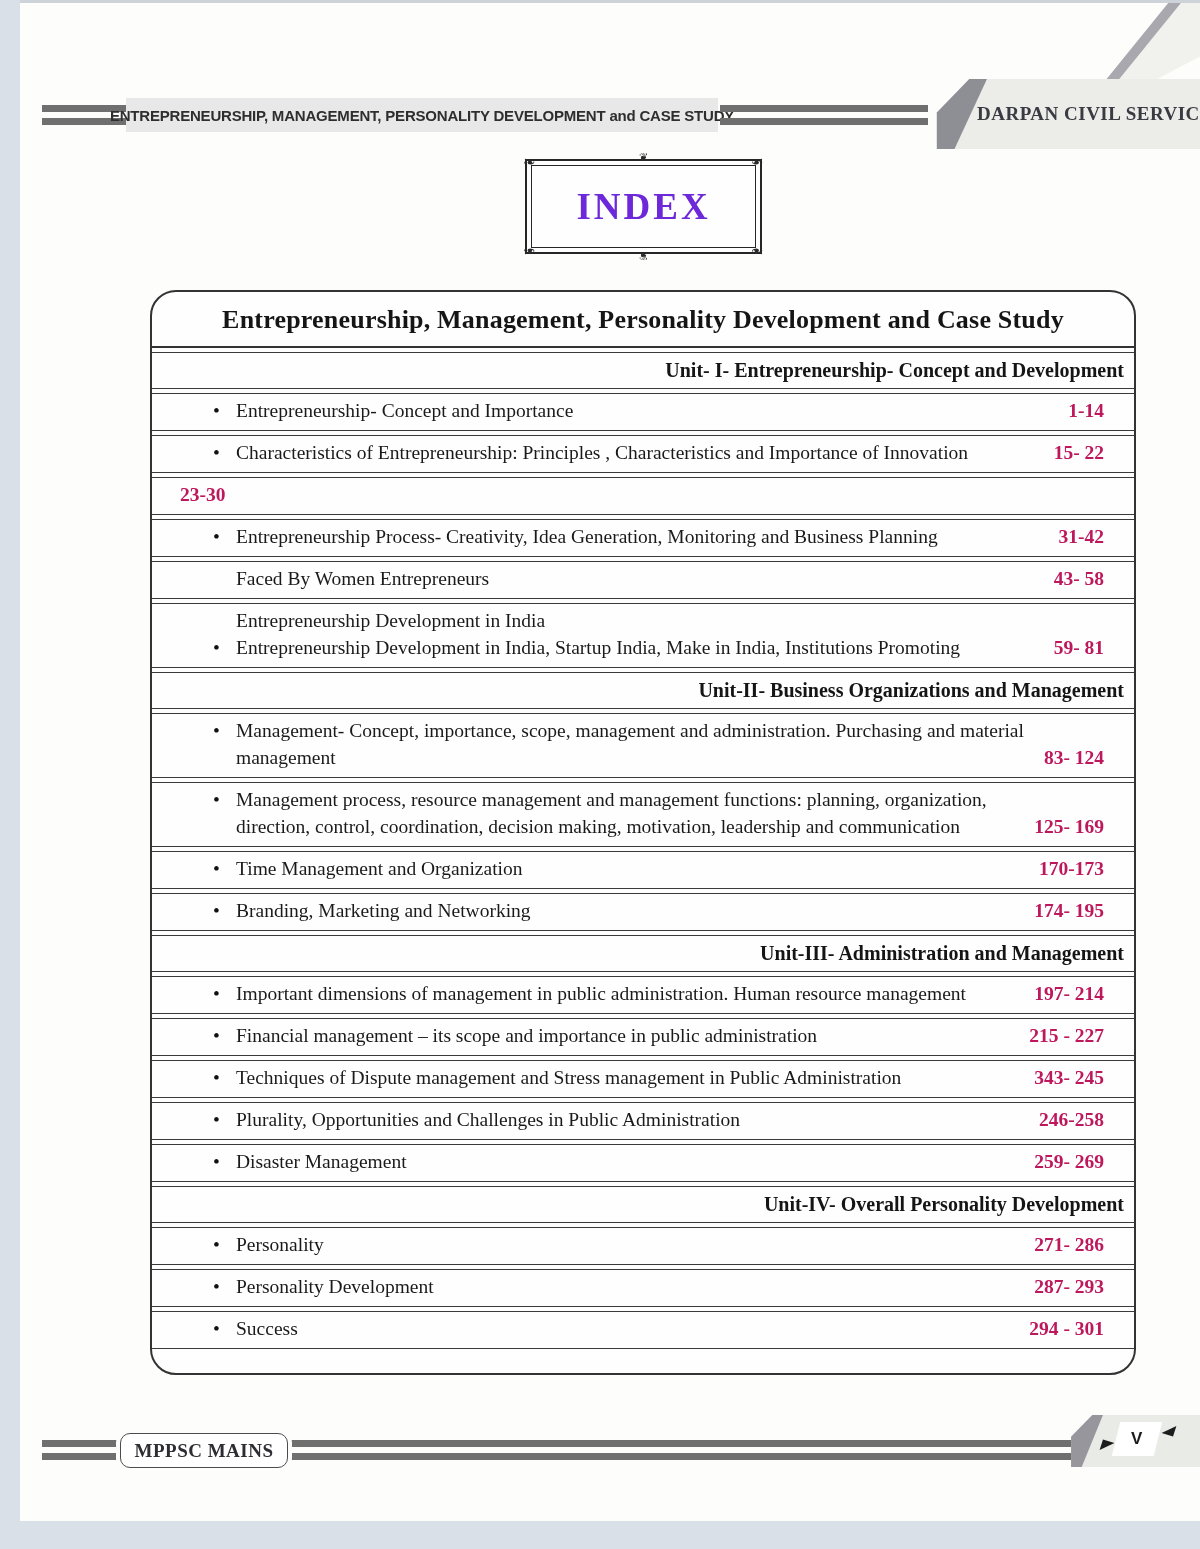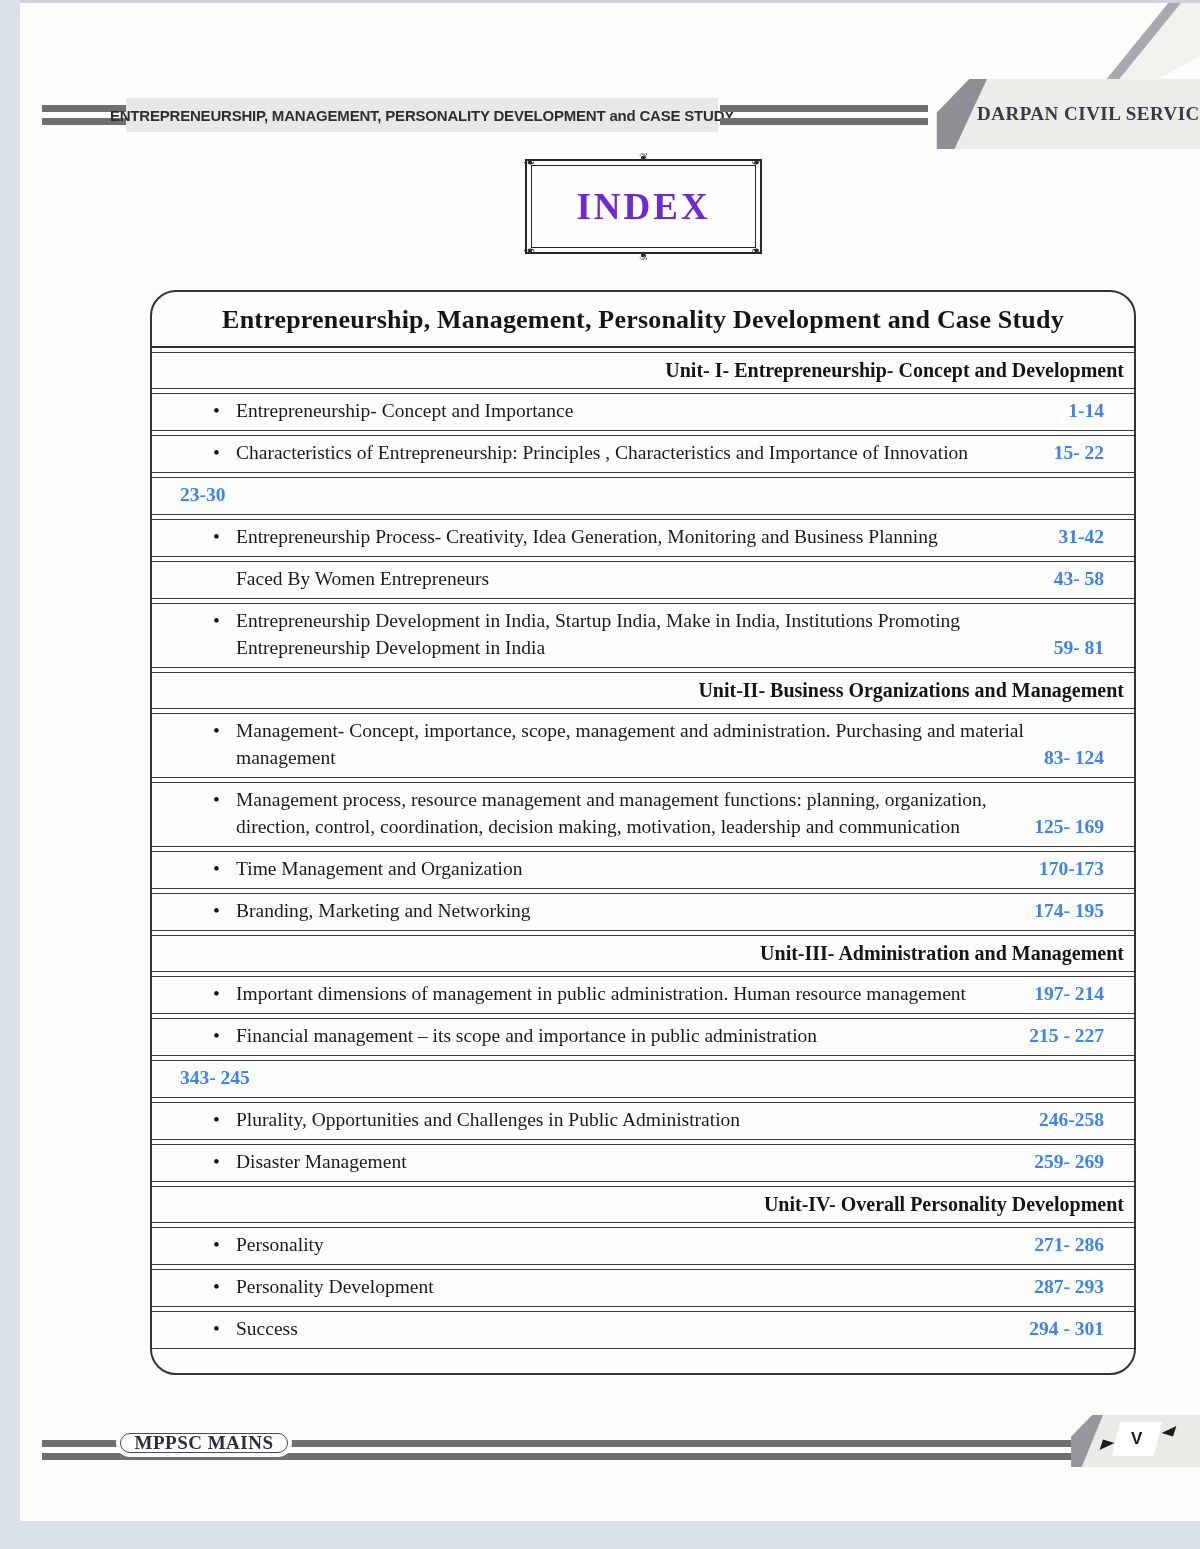--- a/index.html
+++ b/index.html
@@ -101,27 +101,27 @@
     display:flex; align-items:flex-end;
     padding:3px 30px 6px 14px;
     font-size:19.5px; color:#1a1a1a;
   }
   .item-text { flex:1; min-width:0;margin-left:47px; }
   .line { line-height:27px; white-space:nowrap; }
   .line.cont { padding-left:23px; }
   .bullet { display:inline-block; width:23px; color:#111; }
   .item-pages {
     font-weight:bold; margin-left:14px; line-height:27px;
-    white-space:nowrap; color:#3b82f6;
+    white-space:nowrap; color:#be185d;
   }
 
   
   .f-stripes { left:22px; top:1437px; width:1158px; height:20px; }
   .f-badge {
-    position:absolute; left:100px; top:1430px; width:168px; height:20px;
+    position:absolute; left:100px; top:1430px; width:168px; height:35px;
     background:#fff; border:1.5px solid #4c4c4c; border-radius:10px;
     box-shadow:0 0 0 4px #fdfdfc;
     display:flex; align-items:center; justify-content:center;
     font-weight:bold; font-size:19px; letter-spacing:0.5px; color:#2d2d33;
   }
   .f-banner { position:absolute; left:1048px; top:1412px; width:152px; height:52px; }
   .f-banner-shape {
     position:absolute; inset:0; background:#e9ebe7;
     clip-path:polygon(16% 0, 100% 0, 100% 100%, 2% 100%, 2% 42%);
   }
@@ -206,22 +206,22 @@
           <div class="item-pages">31-42</div>
         </div>
         <div class="item tbox">
           <div class="item-text">
             <div class="line cont"><span>Faced By Women Entrepreneurs</span></div>
           </div>
           <div class="item-pages">43- 58</div>
         </div>
         <div class="item tbox">
           <div class="item-text">
+            <div class="line cont"><span>Entrepreneurship Development in India</span></div>
             <div class="line"><span class="bullet">•</span><span>Entrepreneurship Development in India, Startup India, Make in India, Institutions Promoting</span></div>
-            <div class="line cont"><span>Entrepreneurship Development in India</span></div>
           </div>
           <div class="item-pages">59- 81</div>
         </div>
         <div class="sec-heading tbox">Unit-II- Business Organizations and Management</div>
         <div class="item tbox">
           <div class="item-text">
             <div class="line"><span class="bullet">•</span><span>Management- Concept, importance, scope, management and administration. Purchasing and material</span></div>
             <div class="line cont"><span>management</span></div>
           </div>
           <div class="item-pages">83- 124</div>
@@ -252,20 +252,23 @@
           </div>
           <div class="item-pages">197- 214</div>
         </div>
         <div class="item tbox">
           <div class="item-text">
             <div class="line"><span class="bullet">•</span><span>Financial management – its scope and importance in public administration</span></div>
           </div>
           <div class="item-pages">215 - 227</div>
         </div>
         <div class="item tbox">
+          <div class="item-text">
+            <div class="line"><span class="bullet">•</span><span>Techniques of Dispute management and Stress management in Public Administration</span></div>
+          </div>
           <div class="item-pages">343- 245</div>
         </div>
         <div class="item tbox">
           <div class="item-text">
             <div class="line"><span class="bullet">•</span><span>Plurality, Opportunities and Challenges in Public Administration</span></div>
           </div>
           <div class="item-pages">246-258</div>
         </div>
         <div class="item tbox">
           <div class="item-text">

